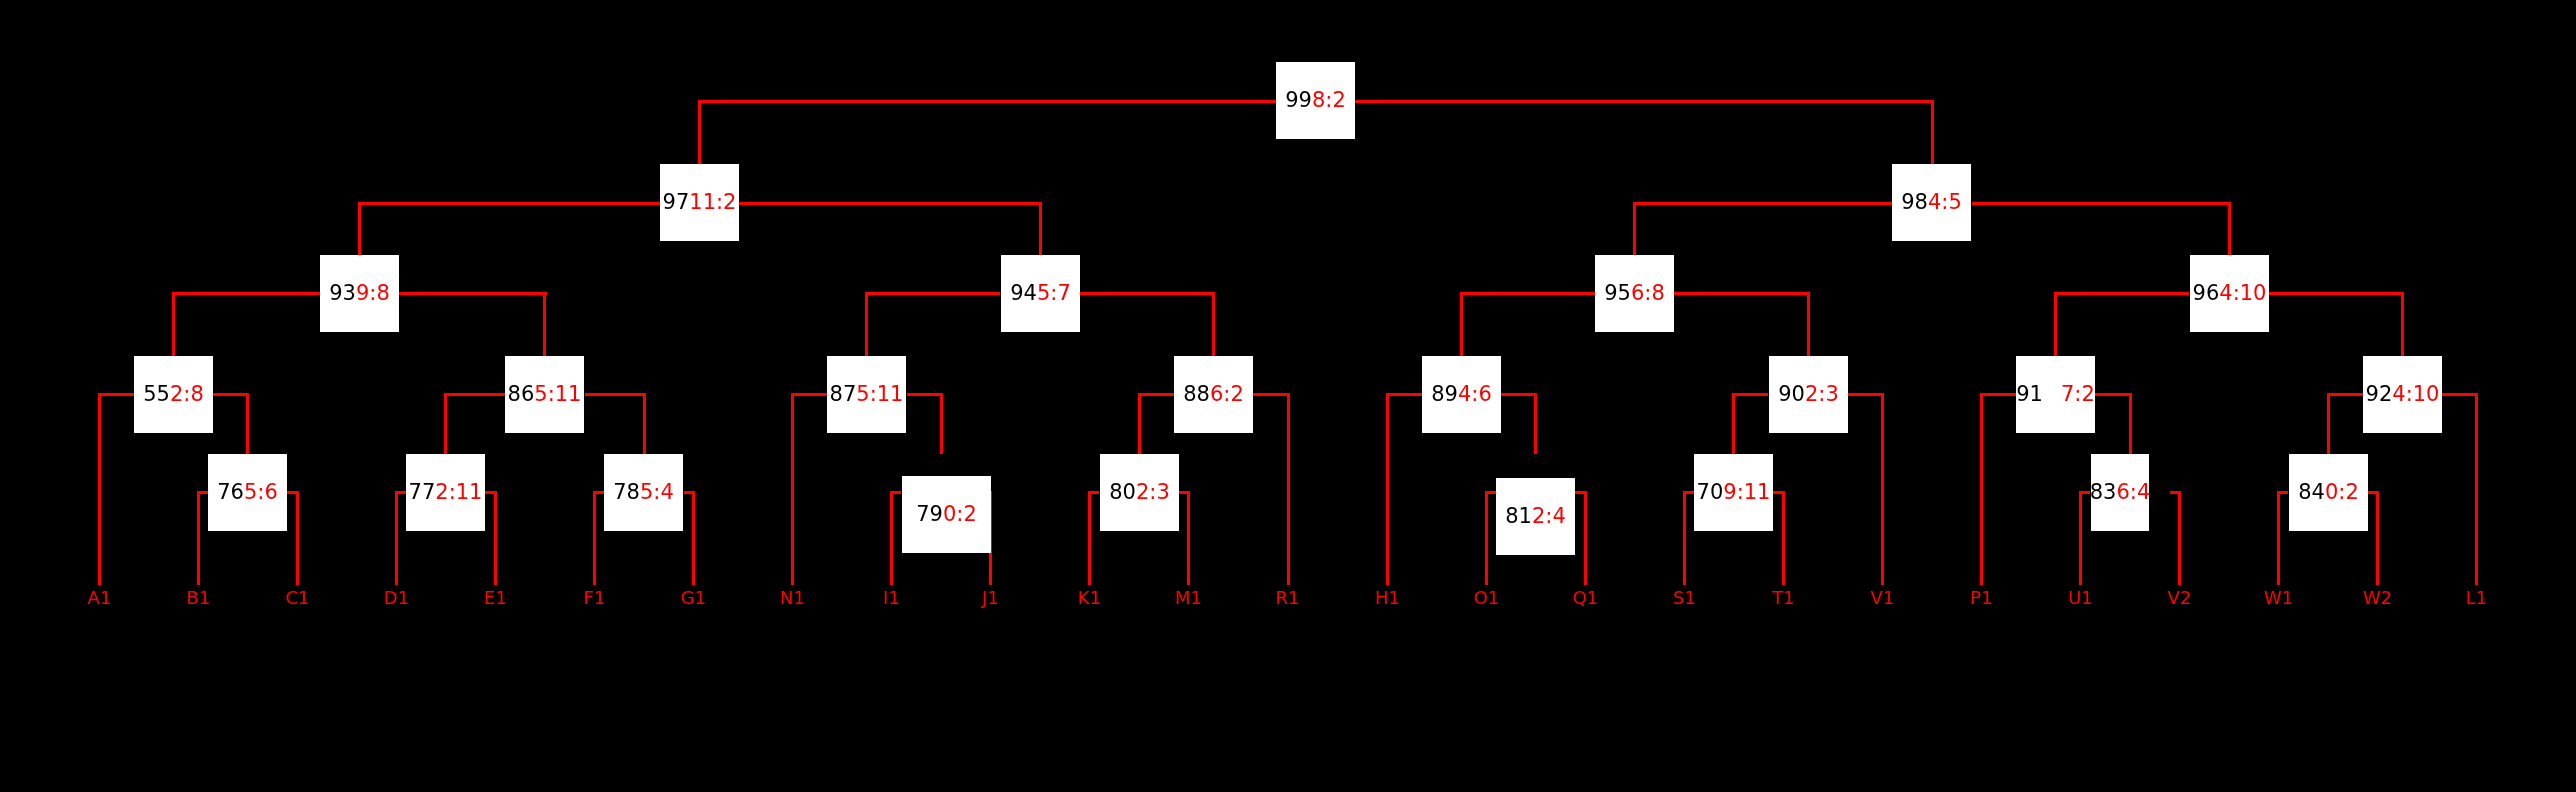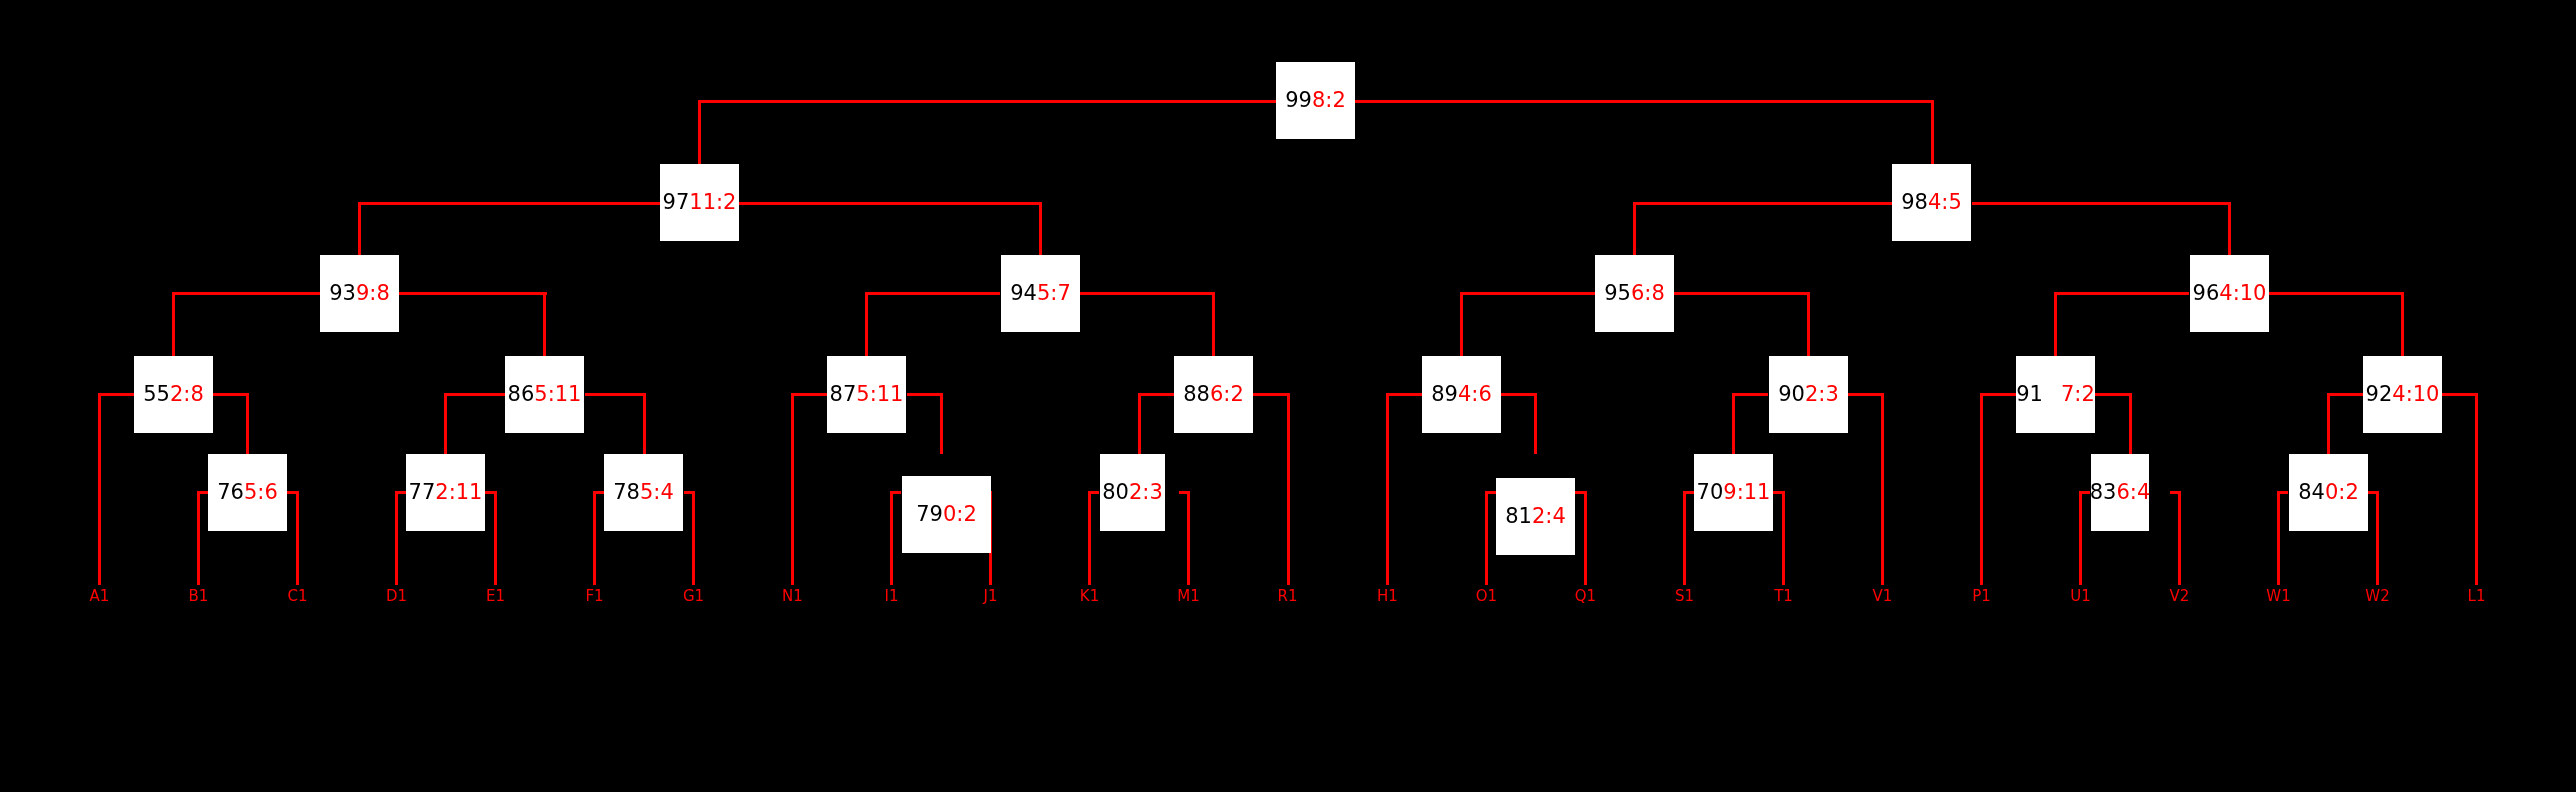--- a/index.html
+++ b/index.html
@@ -34,21 +34,21 @@
   }
   .match-score {
     color: var(--score-color, #ff0000);
     font-size: 21px;
     line-height: 1.3;
   }
   .team-label {
     position: absolute;
     z-index: 2;
     color: var(--team-color, #ff0000);
-    font-size: 15px;
+    font-size: 18px;
     line-height: 1;
     text-align: center;
   }
 </style>
 </head>
 <body>
 
 <div id="bracket" style="width: 2576px; height: 793px; background: rgb(0, 0, 0);">
     <div class="match-box" style="left: 1276px; top: 62px; width: 79px; height: 77px;">
       <div class="match-id">99</div>
@@ -145,21 +145,21 @@
     <div class="line" style="left: 989px; top: 491px; width: 3px; height: 94px;"></div>
     <div class="team-label" style="left: 941px; top: 589px; width: 99px;">J1</div>
     <div class="line" style="left: 1080px; top: 292px; width: 135px; height: 3px;"></div>
     <div class="line" style="left: 1212px; top: 292px; width: 3px; height: 64px;"></div>
     <div class="match-box" style="left: 1174px; top: 356px; width: 79px; height: 77px;">
       <div class="match-id">88</div>
       <div class="match-score">6:2</div>
     </div>
     <div class="line" style="left: 1138px; top: 393px; width: 36px; height: 3px;"></div>
     <div class="line" style="left: 1138px; top: 393px; width: 3px; height: 61px;"></div>
-    <div class="match-box" style="left: 1100px; top: 454px; width: 65px; height: 77px;">
+    <div class="match-box" style="left: 1100px; top: 454px; width: 79px; height: 77px;">
       <div class="match-id">80</div>
       <div class="match-score">2:3</div>
     </div>
     <div class="line" style="left: 1088px; top: 491px; width: 11.4px; height: 3px;"></div>
     <div class="line" style="left: 1088px; top: 491px; width: 3px; height: 94px;"></div>
     <div class="team-label" style="left: 1040px; top: 589px; width: 99px;">K1</div>
     <div class="line" style="left: 1179px; top: 491px; width: 11.4px; height: 3px;"></div>
     <div class="line" style="left: 1187px; top: 491px; width: 3px; height: 94px;"></div>
     <div class="team-label" style="left: 1139px; top: 589px; width: 99px;">M1</div>
     <div class="line" style="left: 1253px; top: 393px; width: 36px; height: 3px;"></div>

